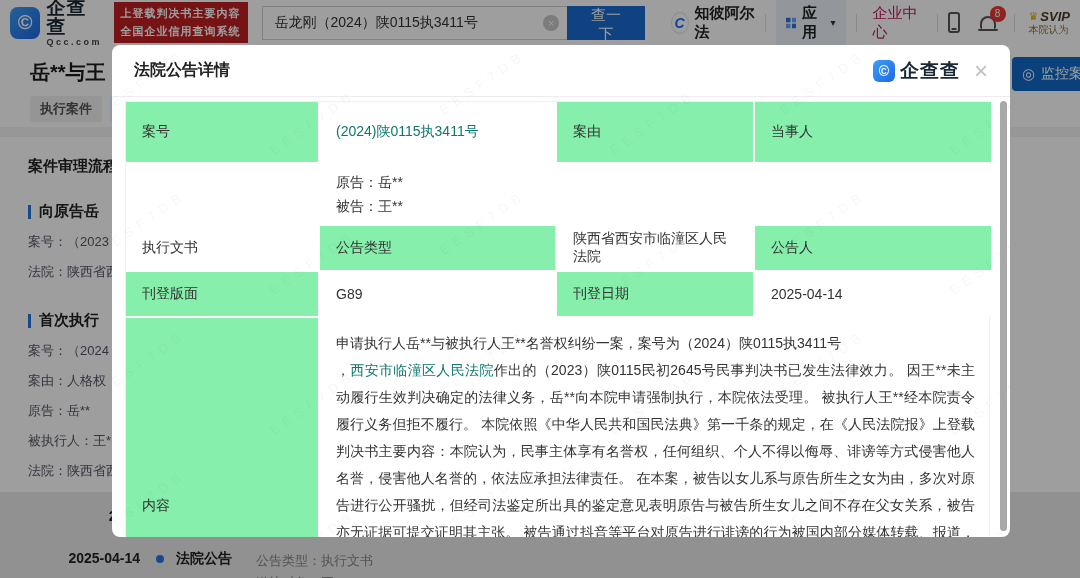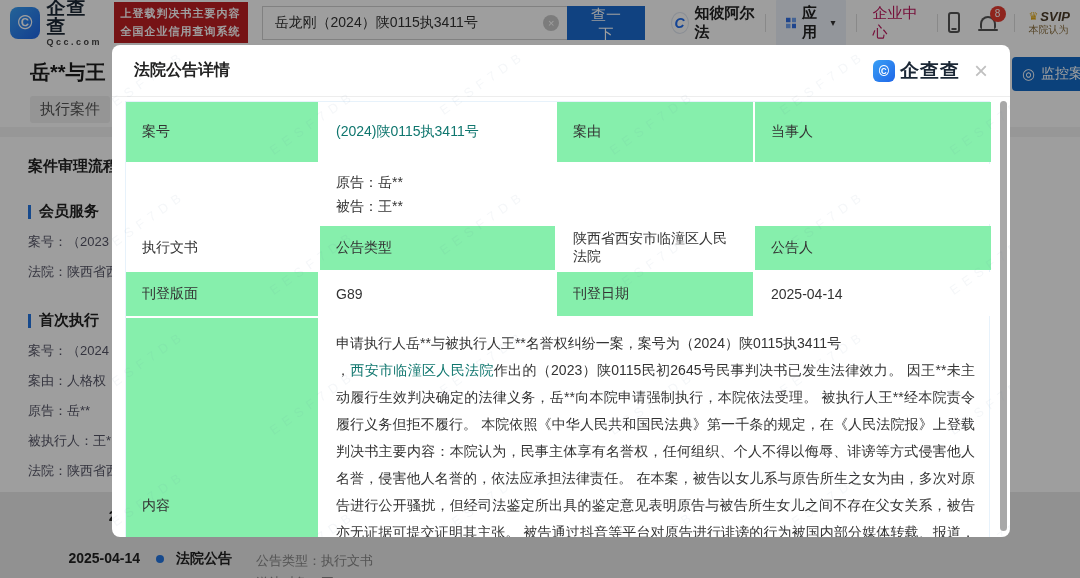--- a/index.html
+++ b/index.html
@@ -36,21 +36,21 @@
   .svip { display:flex; flex-direction:column; line-height:1.2; margin-left:4px; cursor:pointer; }
   .svip-top { display:flex; align-items:center; gap:2px; }
   .crown { color:#e2a912; font-size:11px; }
   .svip-name { font-size:13px; font-weight:bold; font-style:italic; color:#4a3b28; }
   .svip-sub { font-size:10px; color:#8a6f3e; }
 
   
   .card1 { background:#fff; padding:14px 0 0 30px; height:82px; }
   .bg-title { font-size:20px; font-weight:bold; color:#1a1a1a; }
   .tabs { display:flex; gap:8px; margin-top:10px; }
-  .tab { font-size:15px; padding:4px 10px; border-radius:3px; cursor:pointer; white-space:nowrap; }
+  .tab { font-size:13px; padding:4px 10px; border-radius:3px; cursor:pointer; white-space:nowrap;font-weight:bold; }
   .tab-plain { background:#f0f0f0; color:#555; }
   .tab-active { background:#e8f3fe; color:#2577e3; }
   .monitor-btn { position:absolute; left:1012px; top:57px; height:34px; width:120px; background:#1269c7; color:#fff; font-size:14px; display:flex; align-items:center; gap:6px; padding:0 10px; border-radius:4px 0 0 4px; cursor:pointer; }
   .monitor-icon { font-size:15px; }
   .card2 { background:#fff; margin-top:10px; padding:20px 0 0 28px; height:421px; }
   .flow-title { font-size:15px; font-weight:bold; color:#222; }
   .stage-head { display:flex; align-items:center; gap:8px; font-size:15px; font-weight:bold; color:#222; }
   .stage-bar { width:3px; height:14px; background:#2577e3; }
   .stage-civil { margin-top:26px; }
   .stage-exec { margin-top:30px; }
@@ -155,21 +155,21 @@
   <div class="monitor-btn">
     <span class="monitor-icon">◎</span>
     <span>监控案件</span>
   </div>
 
   <div class="card2">
     <div class="flow-title">案件审理流程</div>
 
     <div class="stage-head stage-civil">
       <span class="stage-bar"></span>
-      <span>会员服务</span>
+      <span>向原告岳</span>
     </div>
     <div class="kv">案号：（2023</div>
     <div class="kv">法院：陕西省西</div>
 
     <div class="stage-head stage-exec">
       <span class="stage-bar"></span>
       <span>首次执行</span>
     </div>
     <div class="kv">案号：（2024</div>
     <div class="kv">案由：人格权</div>

